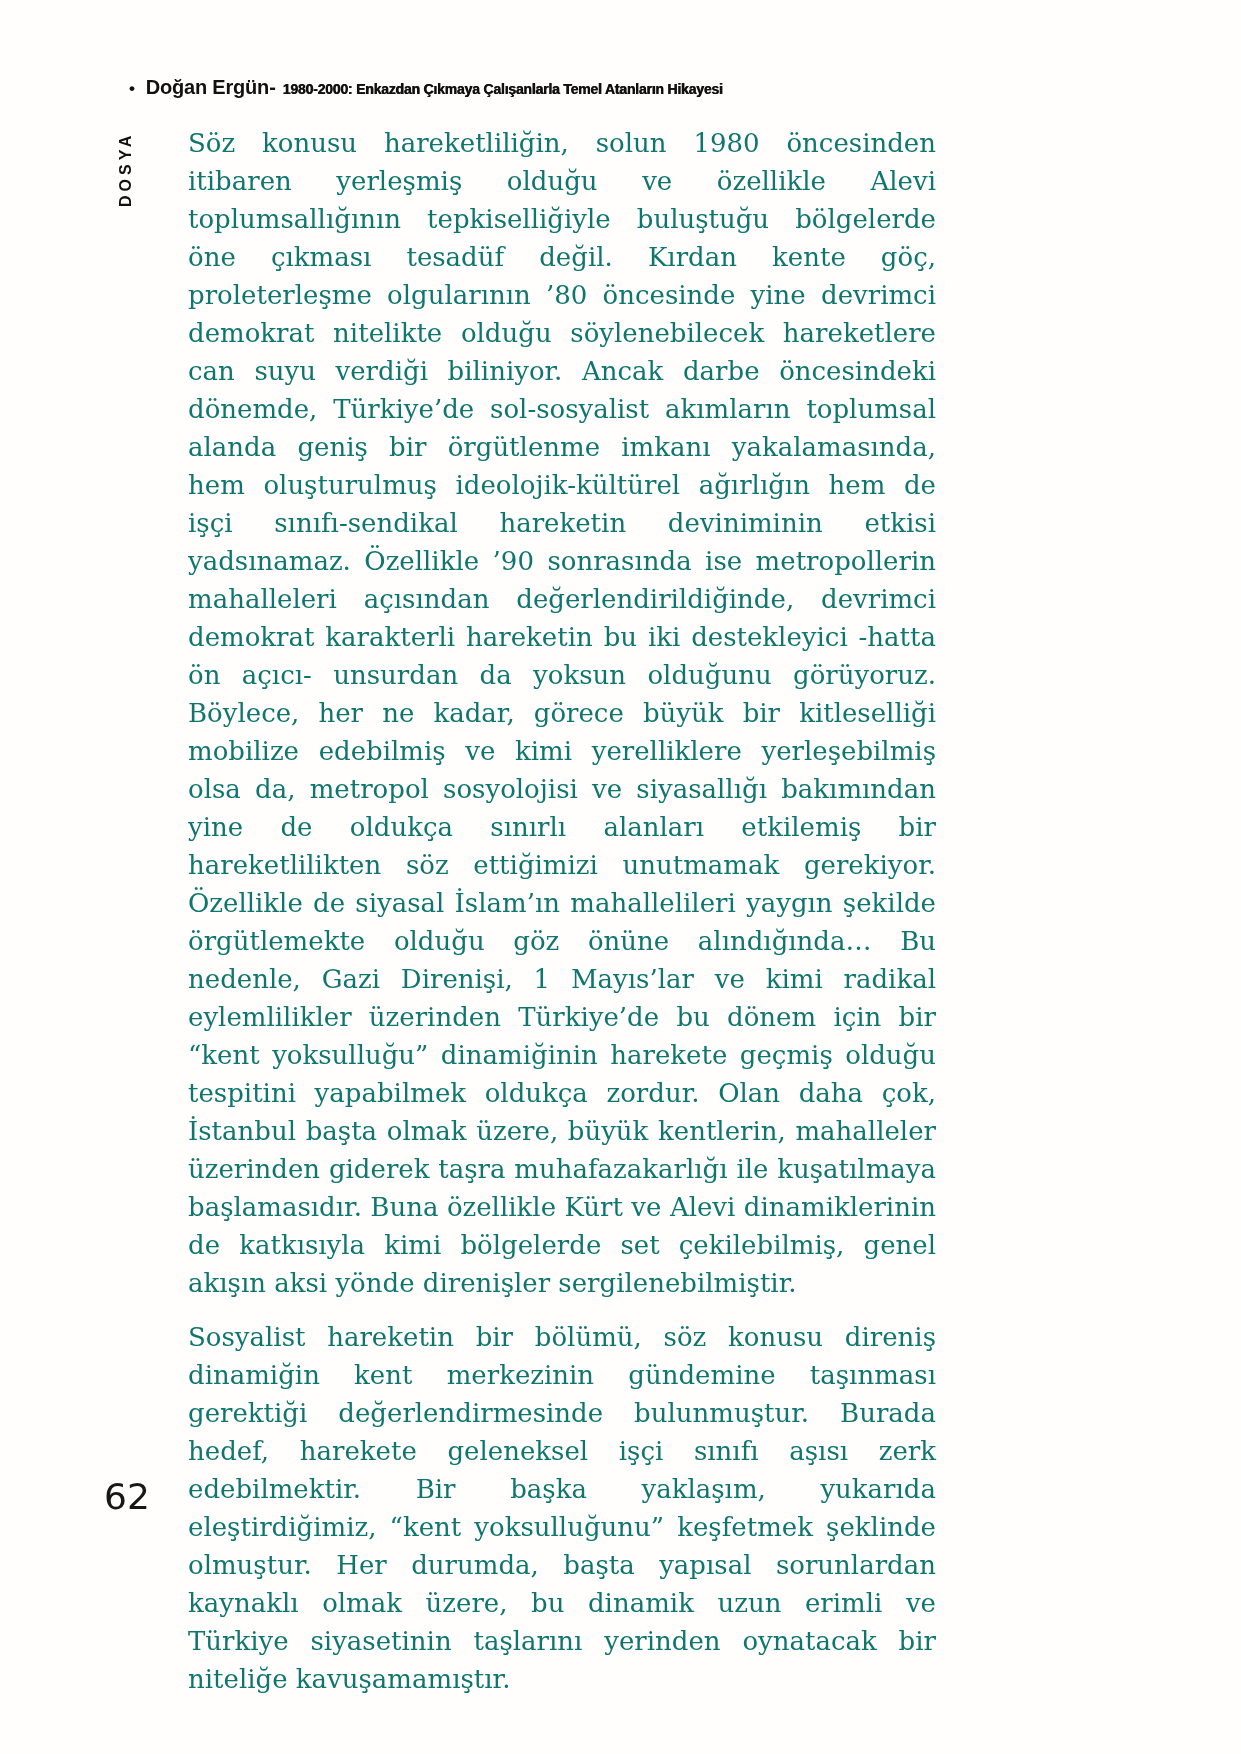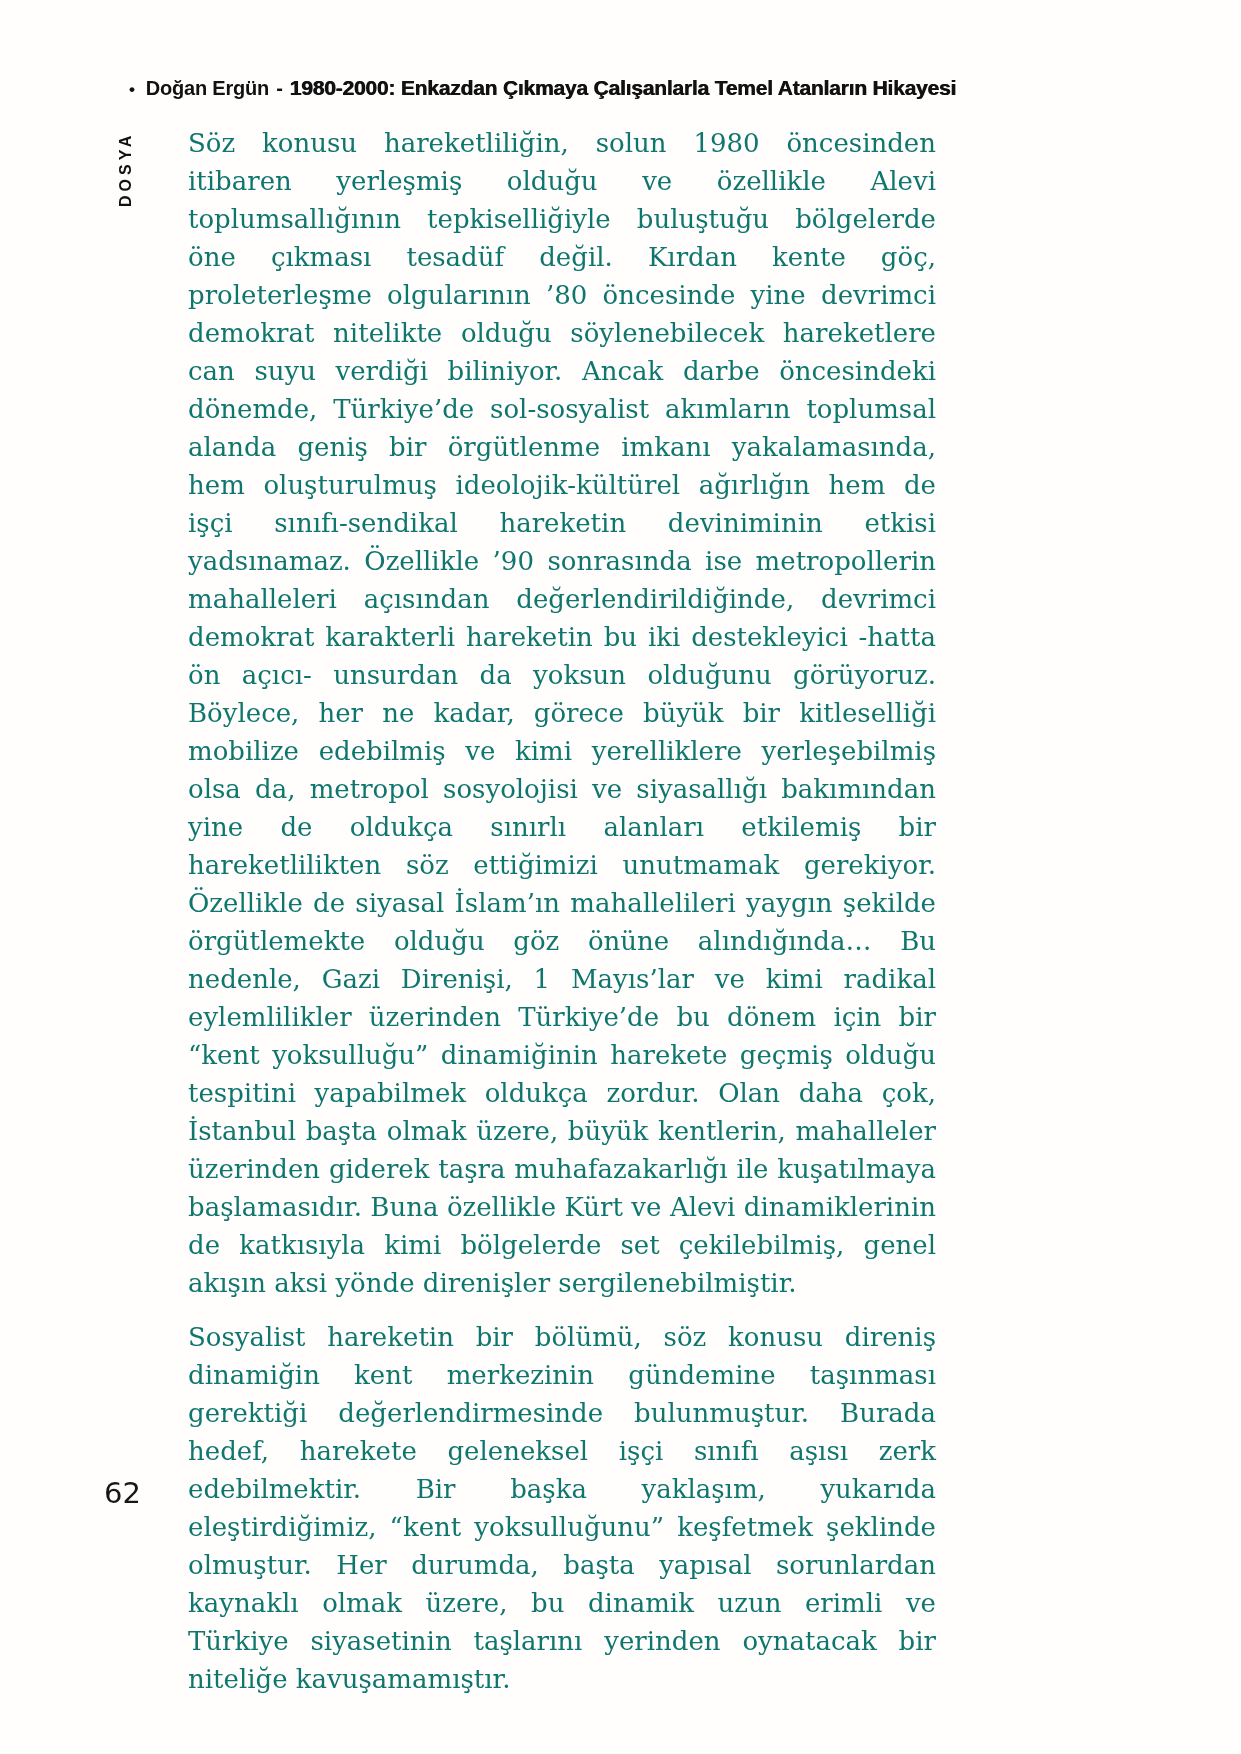--- a/index.html
+++ b/index.html
@@ -20,23 +20,23 @@
     display:flex;
     align-items:baseline;
     font-family:"Liberation Sans",sans-serif;
     font-weight:bold;
     font-size:20px;
     letter-spacing:-0.2px;
     white-space:nowrap;
     color:#111;
   }
   .header .bullet{ font-size:17px; margin-right:11px; }
-  .header .author{ margin-right:7px; }
+  .header .author{ }
   .header .dash{ margin-right:7px; }
-  .header .title{ font-size:21px; text-shadow:0.6px 0 0 currentColor; }
+  .header .title{ font-size:14px; text-shadow:0.6px 0 0 currentColor; }
   .dosya{
     position:absolute;
     left:117px;
     top:112px;
     height:95px;
     writing-mode:vertical-rl;
     transform:rotate(180deg);
     font-family:"Liberation Sans",sans-serif;
     font-weight:bold;
     font-size:16px;
@@ -54,21 +54,21 @@
     text-align:justify;
     color:#0f766e;
   }
   .body-text p{ margin:0; }
   .body-text p + p{ margin-top:16px; }
   .page-number{
     position:absolute;
     left:104px;
     top:1476px;
     font-family:"DejaVu Sans","Liberation Sans",sans-serif;
-    font-size:29px;
+    font-size:36px;
     color:#171717;
   }
 </style>
 </head>
 <body>
 
 <div class="page">
 
   <div class="header">
     <span class="bullet">•</span>

